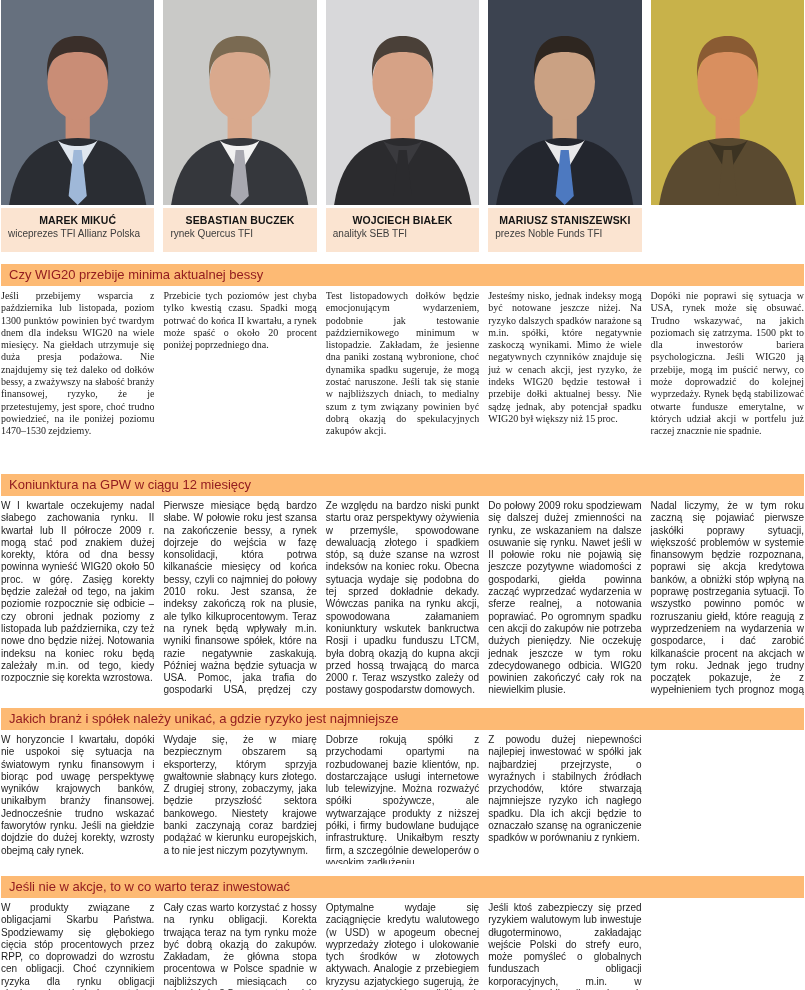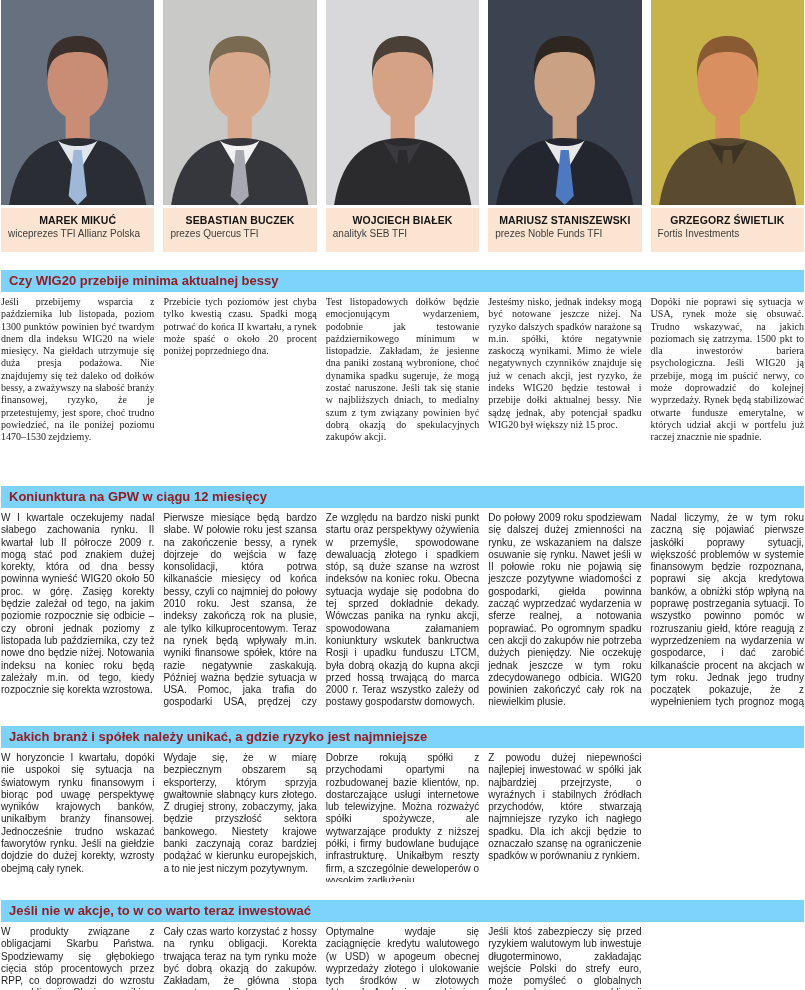--- a/index.html
+++ b/index.html
@@ -13,22 +13,22 @@
   .photos{height:205px;}
   .photo{position:relative;overflow:hidden;background:var(--bg,#888);}
   .photo svg{display:block;width:100%;height:100%;}
   
   .names{margin-top:3px;}
   .namebox{background:#fbe4d1;padding:6px 7px 5px;box-sizing:border-box;height:44px;}
   .pname{font-weight:bold;font-size:10.5px;letter-spacing:.1px;color:#141414;line-height:12px;text-align:center;}
   .prole{font-size:10px;color:#3d3d3d;line-height:11px;margin-top:2px;}
   
   .sec-header{
-    margin-top:18px;height:22px;line-height:22px;background:#7dd3fc;
-    color:#931d20;font-weight:bold;font-size:13px;padding-left:8px;
+    margin-top:12px;height:22px;line-height:22px;background:#fdba74;
+    color:#931d20;font-weight:normal;font-size:13px;padding-left:8px;
   }
   
   .answers{margin-top:4px;}
   .answer{
     margin:0;font-size:10px;line-height:12.3px;text-align:justify;
     overflow:hidden;hyphens:auto;-webkit-hyphens:auto;word-spacing:-0.2px;
   }
   .h-s1 .answer{height:172px;font-family:Liberation Serif, serif;}
   .h-s2 .answer{height:196px;}
   .h-s3 .answer{height:130px;}
@@ -100,33 +100,29 @@
     </div>
   </div>
 
   <div class="row names">
     <div class="namebox">
       <div class="pname">MAREK MIKUĆ</div>
       <div class="prole">wiceprezes TFI Allianz Polska</div>
     </div>
     <div class="namebox">
       <div class="pname">SEBASTIAN BUCZEK</div>
-      <div class="prole">prezes Quercus TFI</div>
+      <div class="prole">rynek Quercus TFI</div>
     </div>
     <div class="namebox">
       <div class="pname">WOJCIECH BIAŁEK</div>
       <div class="prole">analityk SEB TFI</div>
     </div>
     <div class="namebox">
       <div class="pname">MARIUSZ STANISZEWSKI</div>
       <div class="prole">prezes Noble Funds TFI</div>
-    </div>
-    <div class="namebox">
-      <div class="pname">GRZEGORZ ŚWIETLIK</div>
-      <div class="prole">Fortis Investments</div>
     </div>
   </div>
 
   <div class="sec-header">Czy WIG20 przebije minima aktualnej bessy</div>
   <div class="row answers h-s1">
     <p class="answer">Jeśli przebijemy wsparcia z października lub listopada, poziom 1300 punktów powinien być twardym dnem dla indeksu WIG20 na wiele miesięcy. Na giełdach utrzymuje się duża presja podażowa. Nie znajdujemy się też daleko od dołków bessy, a zważywszy na słabość branży finansowej, ryzyko, że je przetestujemy, jest spore, choć trudno powiedzieć, na ile poniżej poziomu 1470–1530 zejdziemy.</p>
     <p class="answer">Przebicie tych poziomów jest chyba tylko kwestią czasu. Spadki mogą potrwać do końca II kwartału, a rynek może spaść o około 20 procent poniżej poprzedniego dna.</p>
     <p class="answer">Test listopadowych dołków będzie emocjonującym wydarzeniem, podobnie jak testowanie październikowego minimum w listopadzie. Zakładam, że jesienne dna paniki zostaną wybronione, choć dynamika spadku sugeruje, że mogą zostać naruszone. Jeśli tak się stanie w najbliższych dniach, to medialny szum z tym związany powinien być dobrą okazją do spekulacyjnych zakupów akcji.</p>
     <p class="answer">Jesteśmy nisko, jednak indeksy mogą być notowane jeszcze niżej. Na ryzyko dalszych spadków narażone są m.in. spółki, które negatywnie zaskoczą wynikami. Mimo że wiele negatywnych czynników znajduje się już w cenach akcji, jest ryzyko, że indeks WIG20 będzie testował i przebije dołki aktualnej bessy. Nie sądzę jednak, aby potencjał spadku WIG20 był większy niż 15 proc.</p>
     <p class="answer">Dopóki nie poprawi się sytuacja w USA, rynek może się obsuwać. Trudno wskazywać, na jakich poziomach się zatrzyma. 1500 pkt to dla inwestorów bariera psychologiczna. Jeśli WIG20 ją przebije, mogą im puścić nerwy, co może doprowadzić do kolejnej wyprzedaży. Rynek będą stabilizować otwarte fundusze emerytalne, w których udział akcji w portfelu już raczej znacznie nie spadnie.</p>

